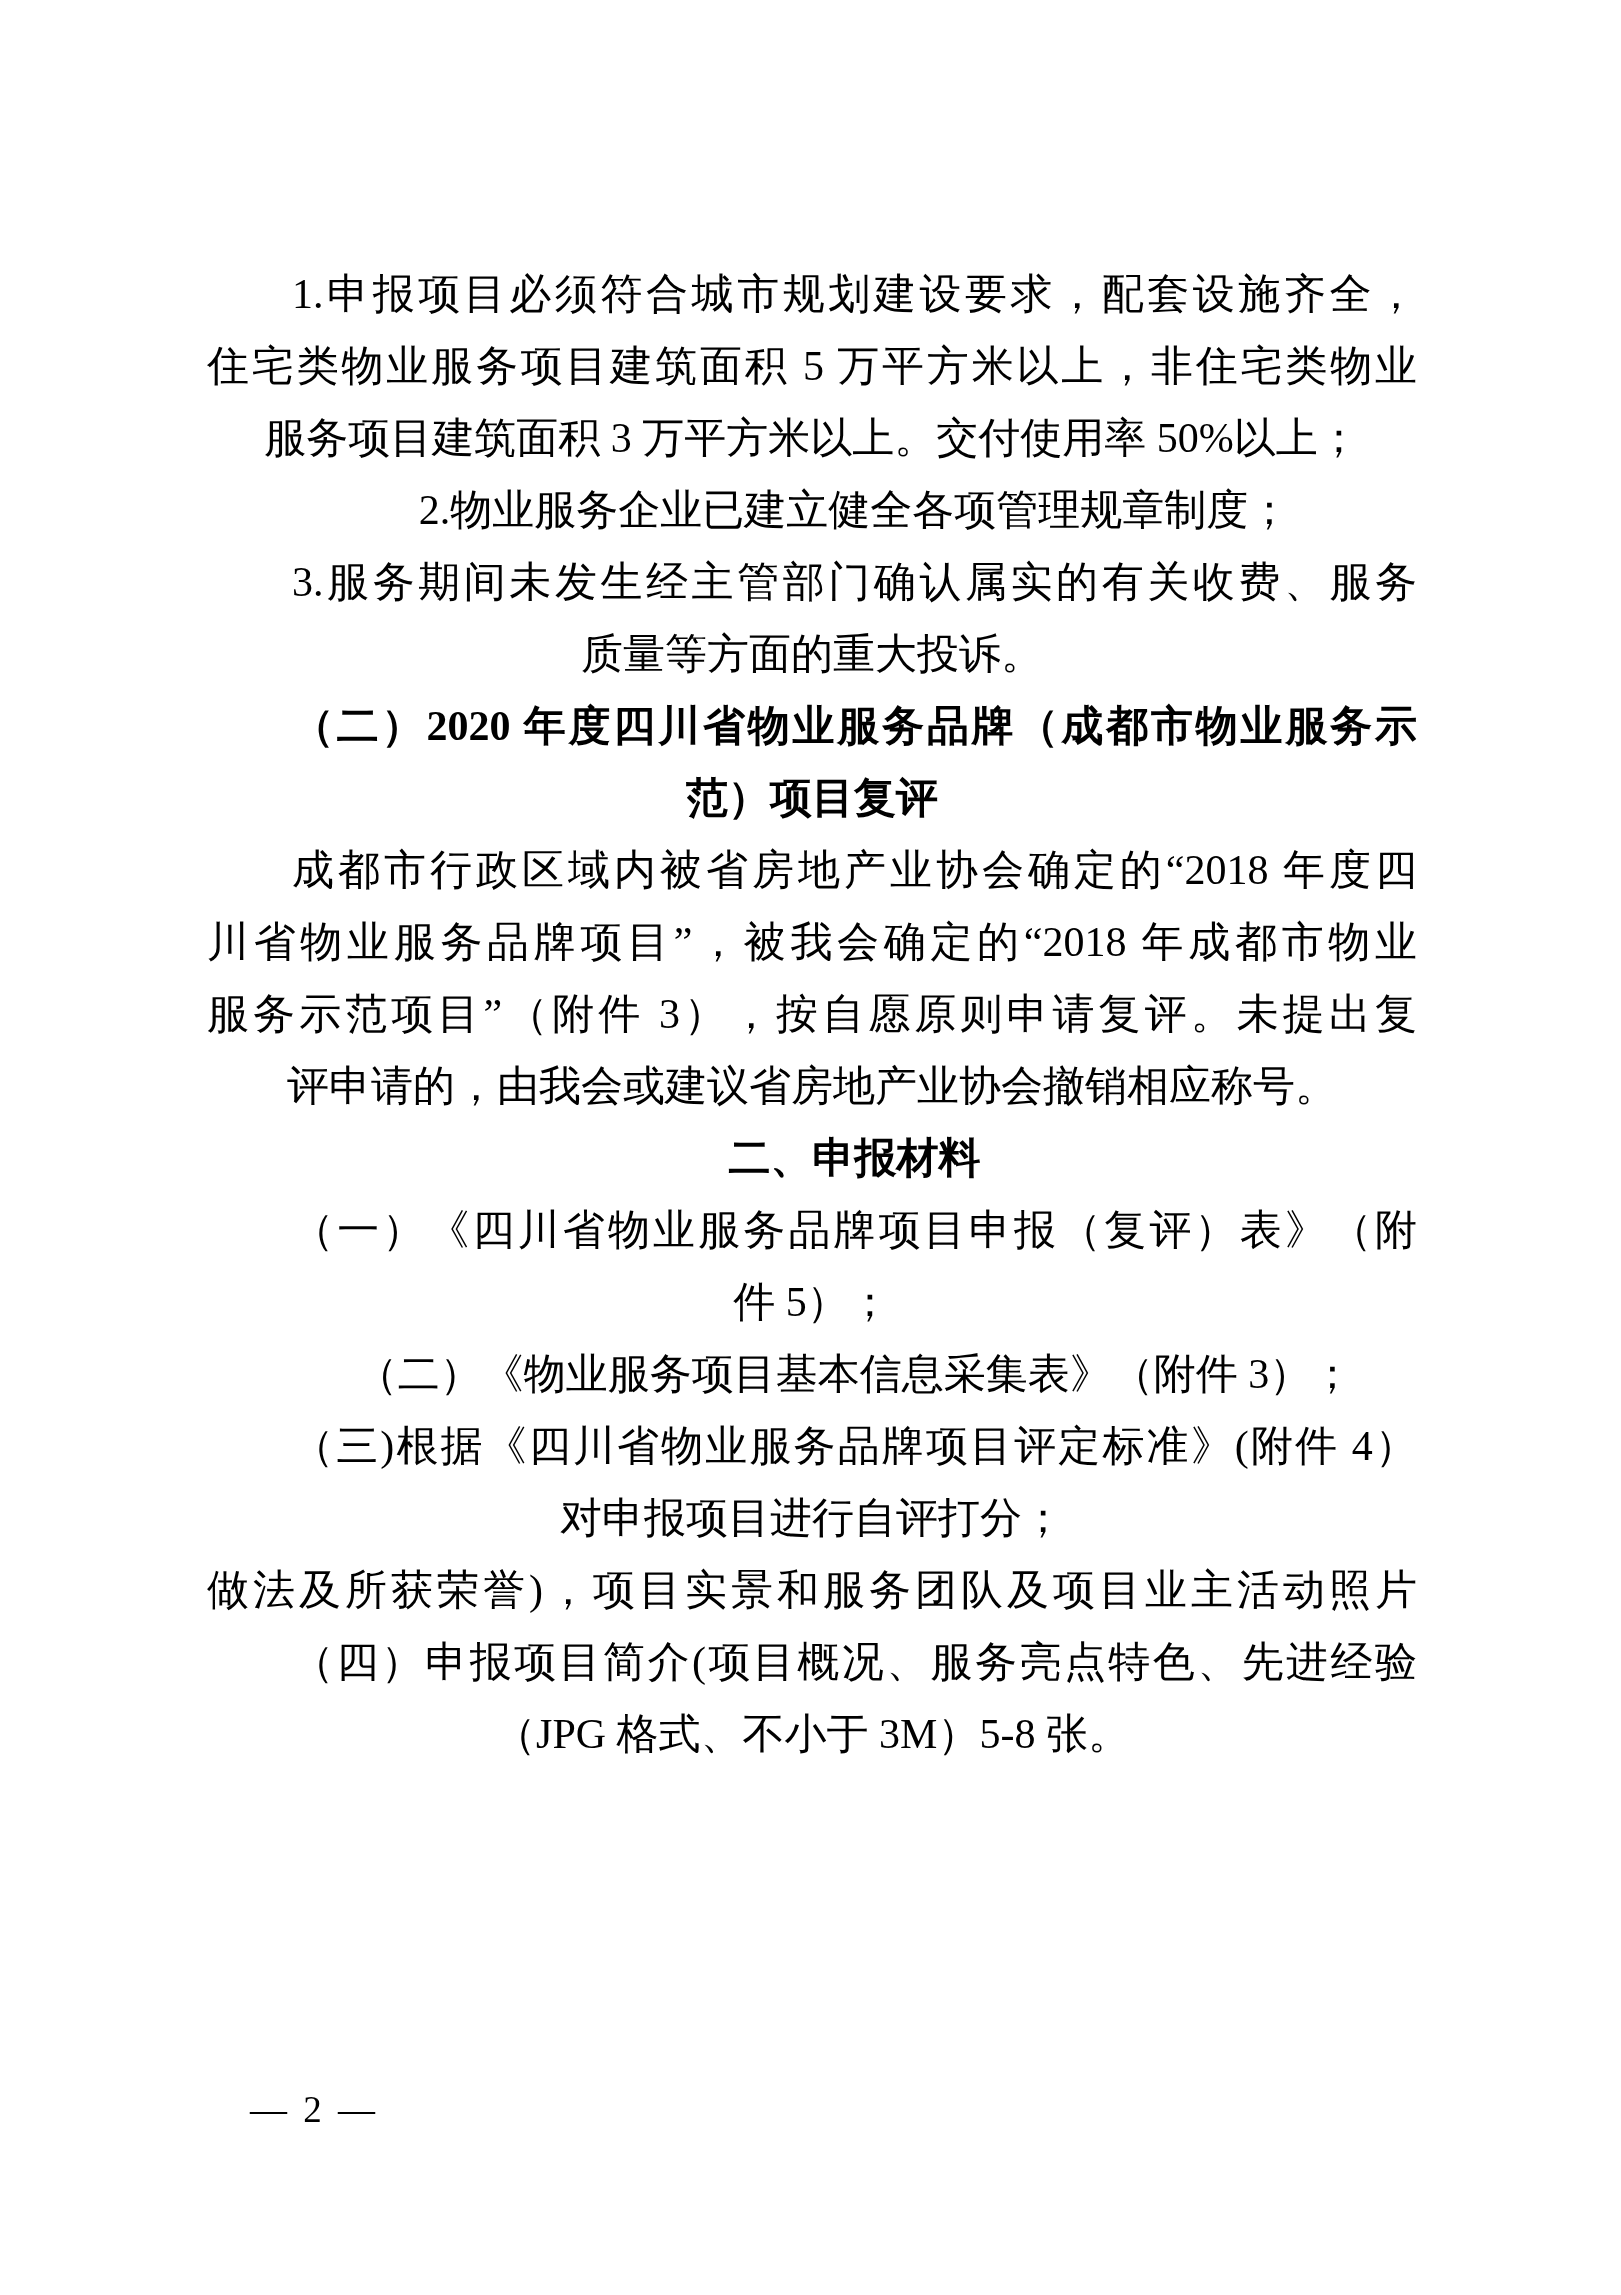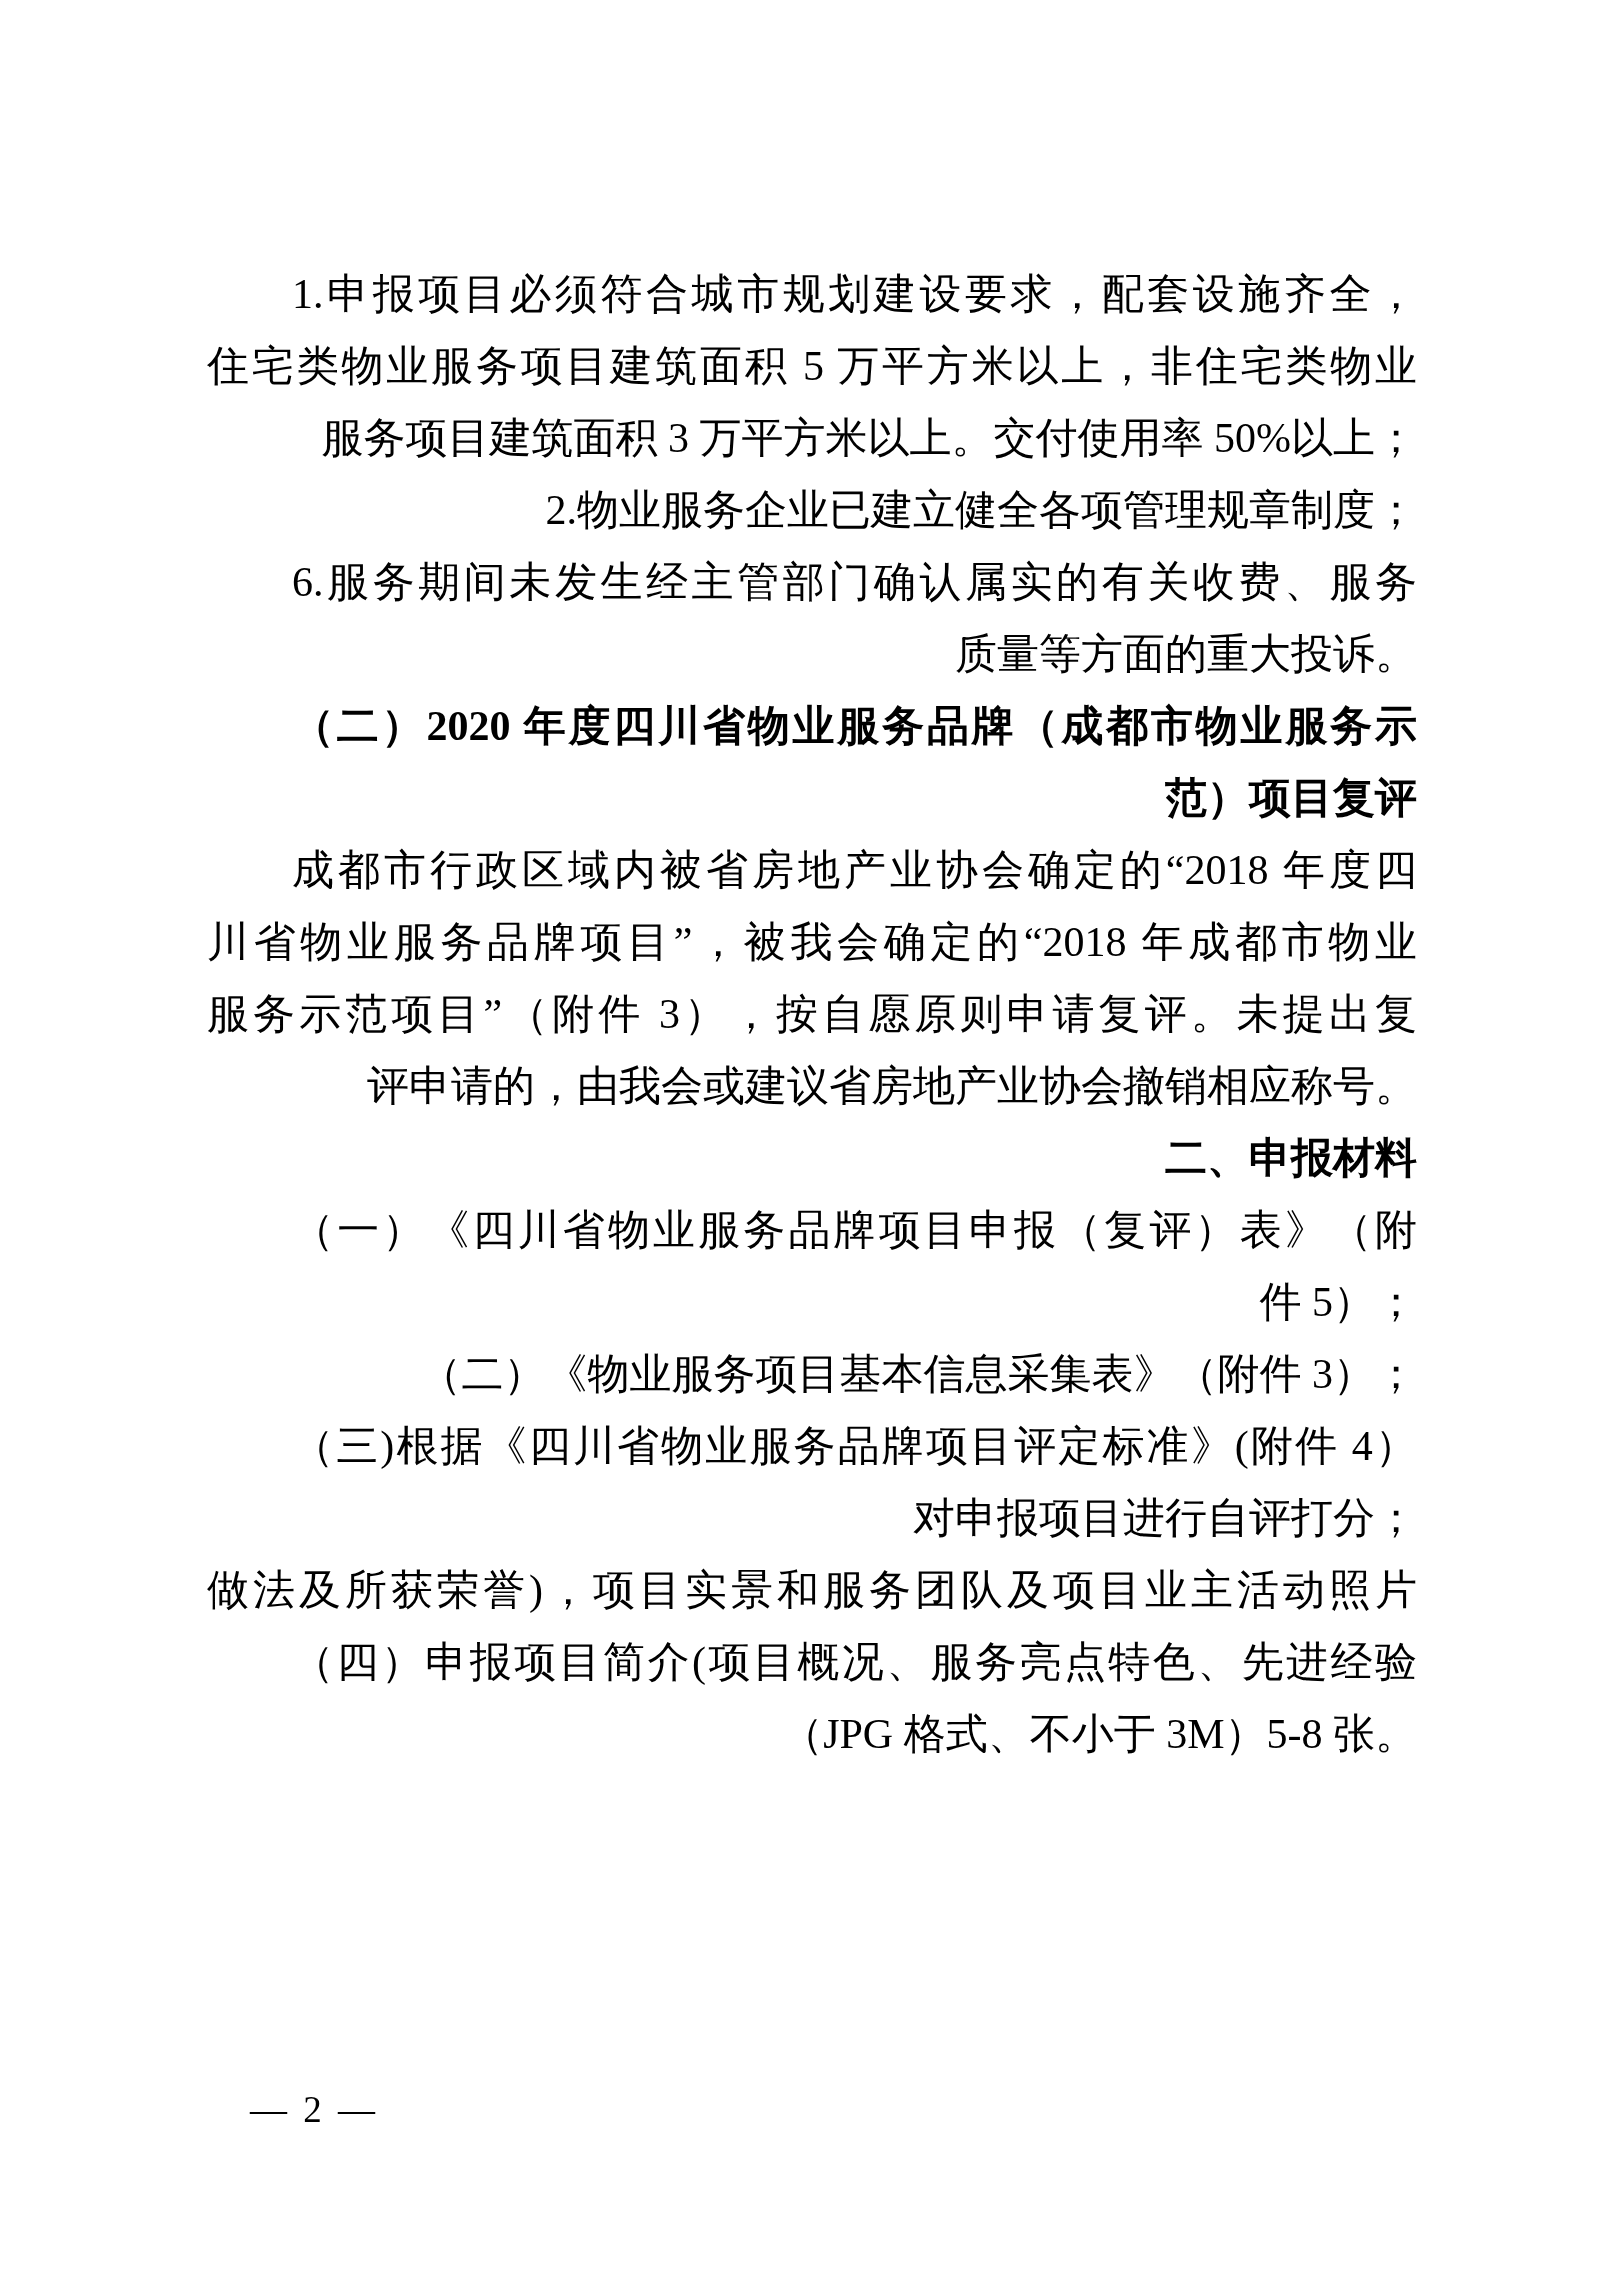--- a/index.html
+++ b/index.html
@@ -16,21 +16,21 @@
     position: absolute;
     left: 207px;
     top: 258px;
     width: 1210px;
     font-size: 42px;
     line-height: 72px;
   }
   .line {
     margin: 0;
     padding: 0;
-    text-align: right;
+    text-align: center;
   }
   .indent { text-indent: 85px; }
   .fill {
     text-align: justify;
     text-align-last: justify;
     text-justify: inter-character;
   }
   .kai-bold { font-weight: 700; }
   .hei {
     font-family: "Liberation Sans", "DejaVu Sans", sans-serif;
@@ -48,21 +48,21 @@
 </style>
 </head>
 <body>
 
 <div class="page">
   <main class="content">
     <p class="line indent fill">1.申报项目必须符合城市规划建设要求，配套设施齐全，</p>
     <p class="line fill">住宅类物业服务项目建筑面积 5 万平方米以上，非住宅类物业</p>
     <p class="line">服务项目建筑面积 3 万平方米以上。交付使用率 50%以上；</p>
     <p class="line indent">2.物业服务企业已建立健全各项管理规章制度；</p>
-    <p class="line indent fill">6.服务期间未发生经主管部门确认属实的有关收费、服务</p>
+    <p class="line indent fill">3.服务期间未发生经主管部门确认属实的有关收费、服务</p>
     <p class="line">质量等方面的重大投诉。</p>
     <p class="line indent fill kai-bold">（二）2020 年度四川省物业服务品牌（成都市物业服务示</p>
     <p class="line kai-bold">范）项目复评</p>
     <p class="line indent fill">成都市行政区域内被省房地产业协会确定的“2018 年度四</p>
     <p class="line fill">川省物业服务品牌项目”，被我会确定的“2018 年成都市物业</p>
     <p class="line fill">服务示范项目”（附件 3），按自愿原则申请复评。未提出复</p>
     <p class="line">评申请的，由我会或建议省房地产业协会撤销相应称号。</p>
     <p class="line indent hei">二、申报材料</p>
     <p class="line indent fill">（一）《四川省物业服务品牌项目申报（复评）表》（附</p>
     <p class="line">件 5）；</p>

